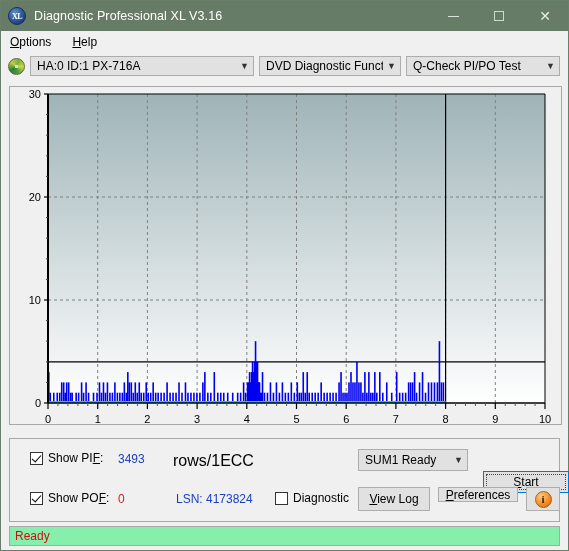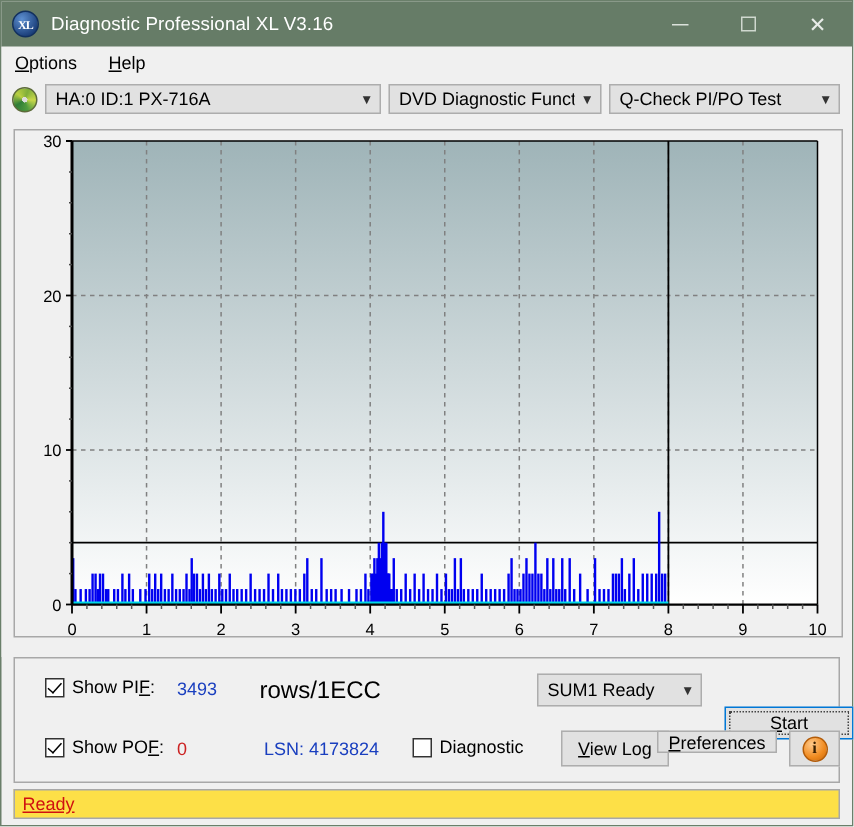--- a/index.html
+++ b/index.html
@@ -140,23 +140,23 @@
     width:17px;height:17px;border-radius:50%;
     background:radial-gradient(circle at 35% 28%,#ffc98a,#f08a1e 60%,#c4660c);
     border:1px solid #b35c09;box-sizing:border-box;
     color:#3a2000;font-size:11px;font-weight:bold;
     display:flex;align-items:center;justify-content:center;
     font-family:"Liberation Serif",serif;
   }
   
   .statusbar{
     flex:0 0 20px;margin:4px 8px 4px 8px;
-    border:1px solid #a8a8a8;background:#fde047;
+    border:1px solid #a8a8a8;background:#86efac;
     display:flex;align-items:center;padding-left:5px;
-    font-size:12px;color:#d01010;box-sizing:border-box;text-decoration:underline;
+    font-size:12px;color:#d01010;box-sizing:border-box;
   }
 </style>
 </head>
 <body>
 
 <div class="window">
 
   <div class="titlebar">
     <div class="app-icon">XL</div>
     <div class="title-text">Diagnostic Professional XL V3.16</div>
@@ -504,21 +504,21 @@
       <span class="cv">SUM1 Ready</span>
       <span class="chev">▼</span>
     </div>
 
     <div class="btn btn-start" style="left:473px;top:10px;width:86px;height:22px;margin-top:22px;">
       <span class="inner">
           <span><u>S</u>tart</span>
         </span>
     </div>
 
-    <div class="btn" style="left:364px;top:48px;width:72px;height:24px;">
+    <div class="btn" style="left:348px;top:48px;width:72px;height:24px;">
       <span><u>V</u>iew Log</span>
     </div>
     <div class="btn" style="left:428px;top:48px;width:80px;height:15px;">
       <span><u>P</u>references</span>
     </div>
     <div class="info-btn" style="left:516px;top:48px;">
       <span class="info-circle">i</span>
     </div>
   </div>
 

